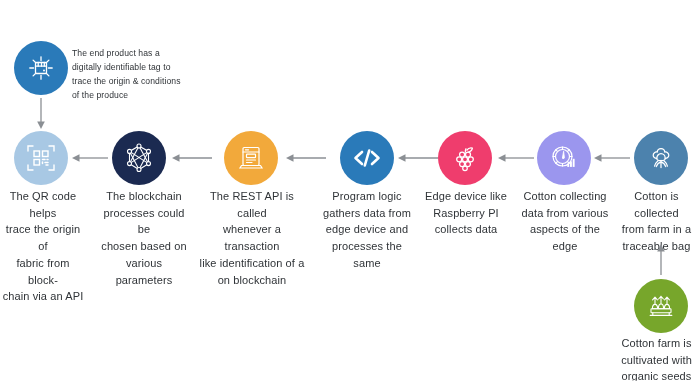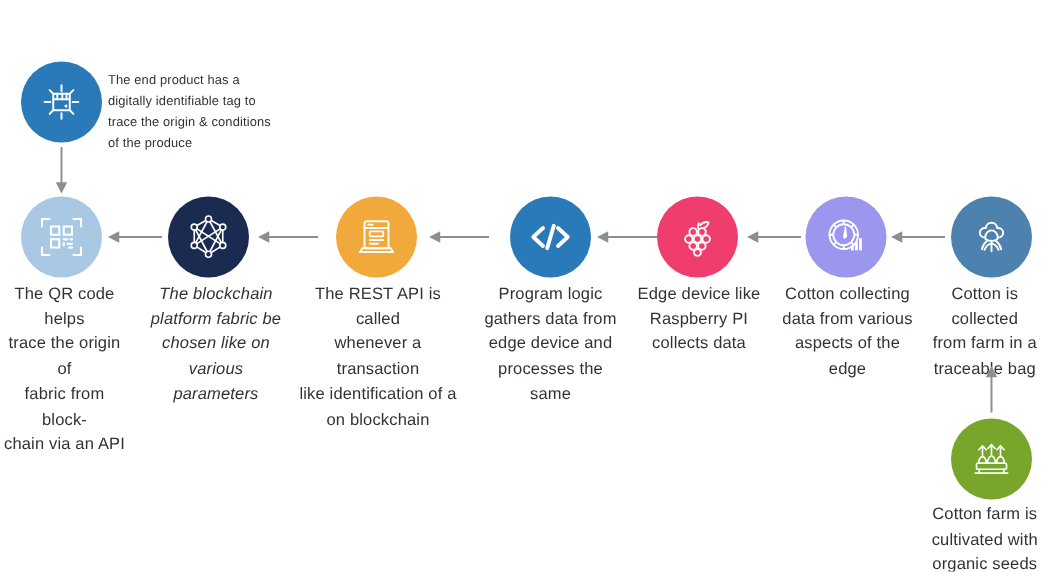--- a/index.html
+++ b/index.html
@@ -129,24 +129,24 @@
         <line x1="25.5" y1="9.4" x2="16" y2="27.5"></line>
         <circle cx="16" cy="4" r="2" fill="#1b2a51"></circle>
         <circle cx="25.5" cy="9.4" r="2" fill="#1b2a51"></circle>
         <circle cx="25.5" cy="21.6" r="2" fill="#1b2a51"></circle>
         <circle cx="16" cy="27.5" r="2" fill="#1b2a51"></circle>
         <circle cx="6.5" cy="21.6" r="2" fill="#1b2a51"></circle>
         <circle cx="6.5" cy="9.4" r="2" fill="#1b2a51"></circle>
       </svg>
     </span>
   </div>
-  <div class="caption" style="left:100px; top:188px; width:88px;font-style:italic;">
+  <div class="caption" style="left:100px; top:188px; width:88px;">
     <div>The blockchain</div>
-    <div>platform fabric be</div>
-    <div>chosen like on</div>
+    <div>processes could be</div>
+    <div>chosen based on</div>
     <div>various parameters</div>
   </div>
 
   <div class="arrow" style="left:172px; top:150px;">
     <svg width="40" height="16" viewBox="0 0 40 16">
       <line x1="40" y1="8" x2="7" y2="8" stroke="#8b8f94" stroke-width="1.3"></line>
       <polygon points="0,8 7.5,4.2 7.5,11.8" fill="#8b8f94"></polygon>
     </svg>
   </div>
 

